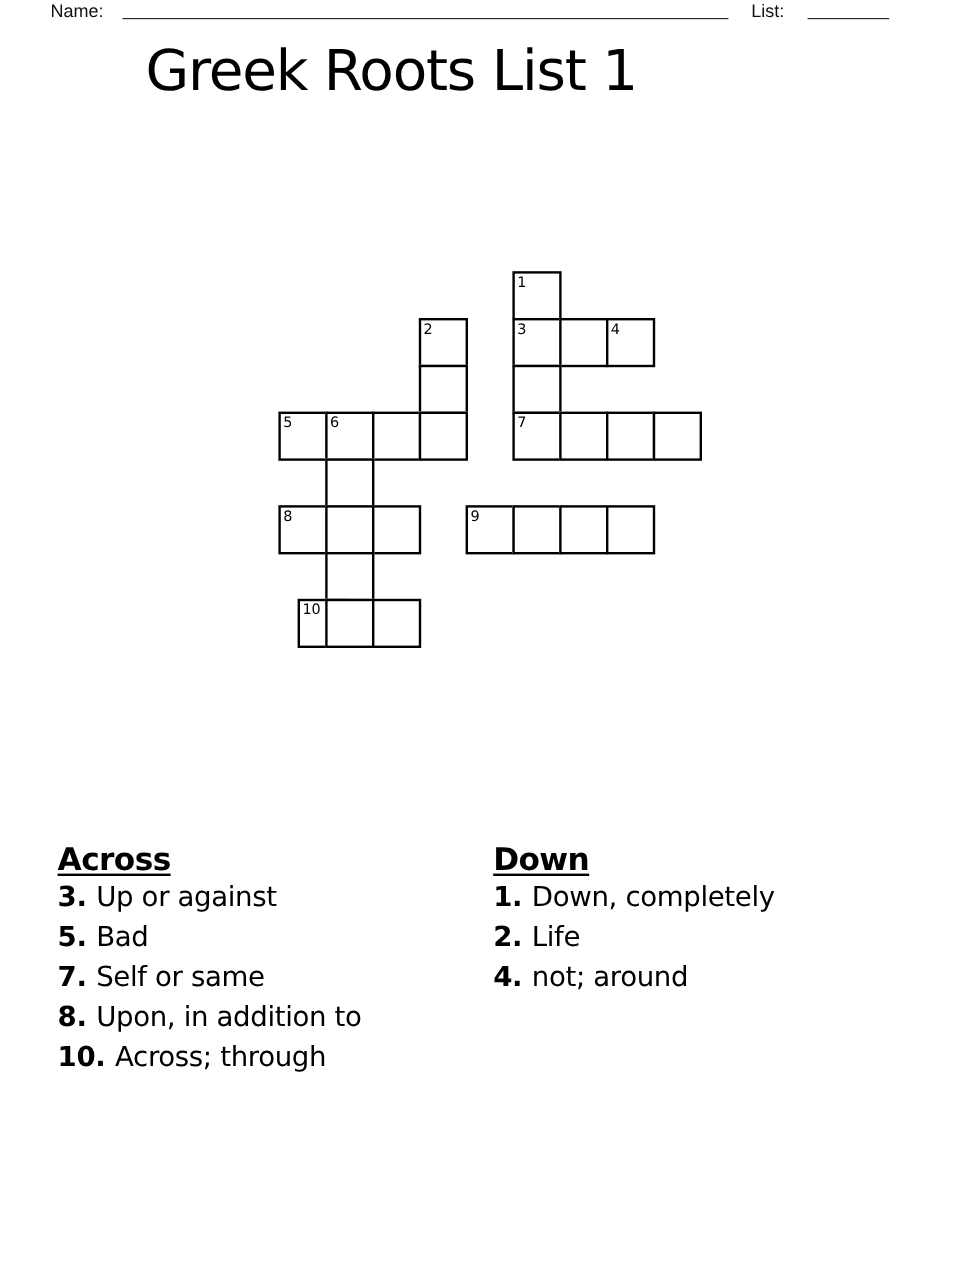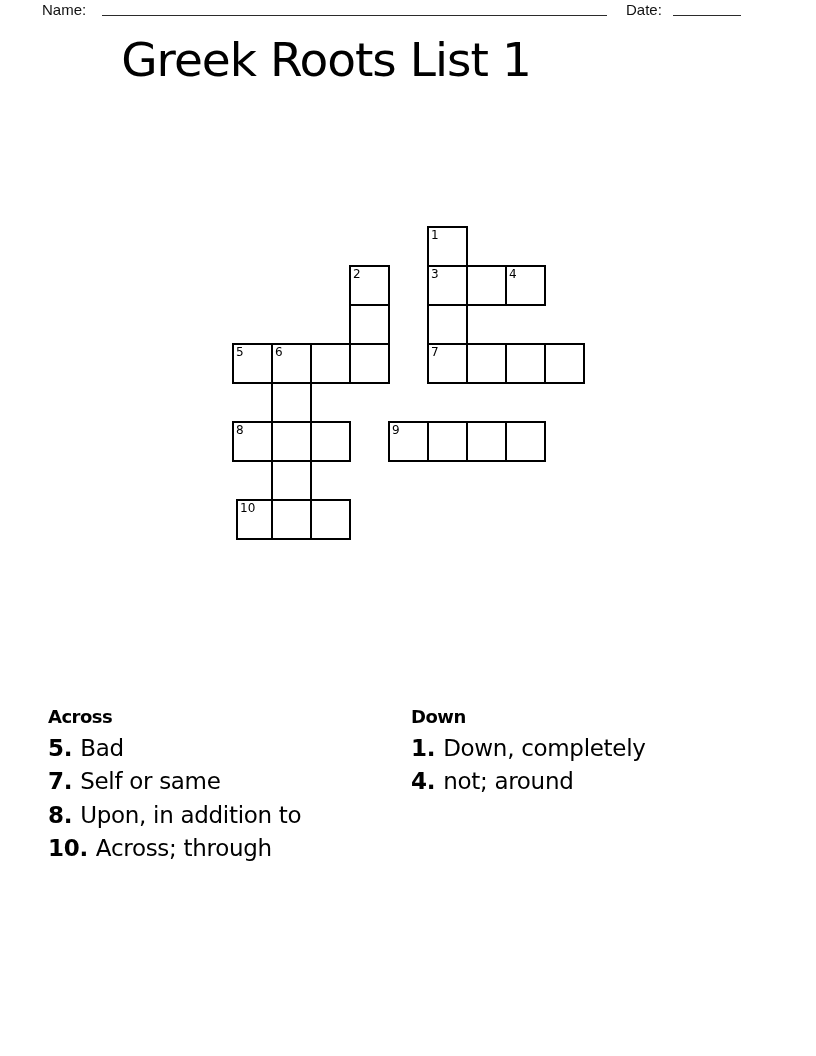--- a/index.html
+++ b/index.html
@@ -31,34 +31,34 @@
   .grid { position: absolute; left: 232px; top: 226px; width: 356px; height: 317px; }
   .cell { position: absolute; width: 41px; height: 41px;
           border: 2px solid #000; background: #fff; }
   .cellnum { position: absolute; left: 2px; top: 0px;
              font-size: 12px; line-height: 14px; color: #000; }
 
   
   .clue-col { position: absolute; top: 702px; }
   #across-col { left: 48px; }
   #down-col { left: 411px; }
-  .clue-head { font-size: 18px; font-weight: bold; line-height: 30px;
-               text-decoration-thickness: 2px;
+  .clue-head { font-size: 26px; font-weight: bold; line-height: 30px;
+               text-decoration: underline; text-decoration-thickness: 2px;
                text-underline-offset: 3px; letter-spacing: -0.5px; }
   .clue-item { font-size: 23px; line-height: 33.3px; letter-spacing: -0.3px;
                white-space: nowrap; }
   .clue-num { font-weight: bold; margin-right: 8px; }
 </style>
 </head>
 <body>
 
 <div class="topbar">
   <span class="tb-label" id="name-label">Name:</span>
   <span class="fill-line" id="name-line"></span>
-  <span class="tb-label" id="date-label">Date:</span>
+  <span class="tb-label" id="date-label">List:</span>
   <span class="fill-line" id="date-line"></span>
 </div>
 
 <div class="title">Greek Roots List 1</div>
 
 <div class="grid" id="grid">
     <div class="cell" style="left: 195px; top: 0px;">
       <span class="cellnum">1</span>
     </div>
     <div class="cell" style="left: 117px; top: 39px;">
@@ -93,36 +93,38 @@
     </div>
     <div class="cell" style="left: 39px; top: 195px;"></div>
     <div class="cell" style="left: 78px; top: 195px;"></div>
     <div class="cell" style="left: 156px; top: 195px;">
       <span class="cellnum">9</span>
     </div>
     <div class="cell" style="left: 195px; top: 195px;"></div>
     <div class="cell" style="left: 234px; top: 195px;"></div>
     <div class="cell" style="left: 273px; top: 195px;"></div>
     <div class="cell" style="left: 39px; top: 234px;"></div>
-    <div class="cell" style="left: 4px; top: 273px; text-align: center;">
+    <div class="cell" style="left: 16px; top: 273px; text-align: center;">
       <span class="cellnum">10</span>
     </div>
     <div class="cell" style="left: 39px; top: 273px;"></div>
     <div class="cell" style="left: 78px; top: 273px;"></div>
   </div>
 
 <div class="clue-col" id="across-col">
   <div class="clue-head">Across</div>
   <div id="across-list">
+      <div class="clue-item"><span class="clue-num">3.</span><span>Up or against</span></div>
       <div class="clue-item"><span class="clue-num">5.</span><span>Bad</span></div>
       <div class="clue-item"><span class="clue-num">7.</span><span>Self or same</span></div>
       <div class="clue-item"><span class="clue-num">8.</span><span>Upon, in addition to</span></div>
       <div class="clue-item"><span class="clue-num">10.</span><span>Across; through</span></div>
     </div>
 </div>
 
 <div class="clue-col" id="down-col">
   <div class="clue-head">Down</div>
   <div id="down-list">
       <div class="clue-item"><span class="clue-num">1.</span><span>Down, completely</span></div>
+      <div class="clue-item"><span class="clue-num">2.</span><span>Life</span></div>
       <div class="clue-item"><span class="clue-num">4.</span><span>not; around</span></div>
     </div>
 </div>
 
 </body></html>

